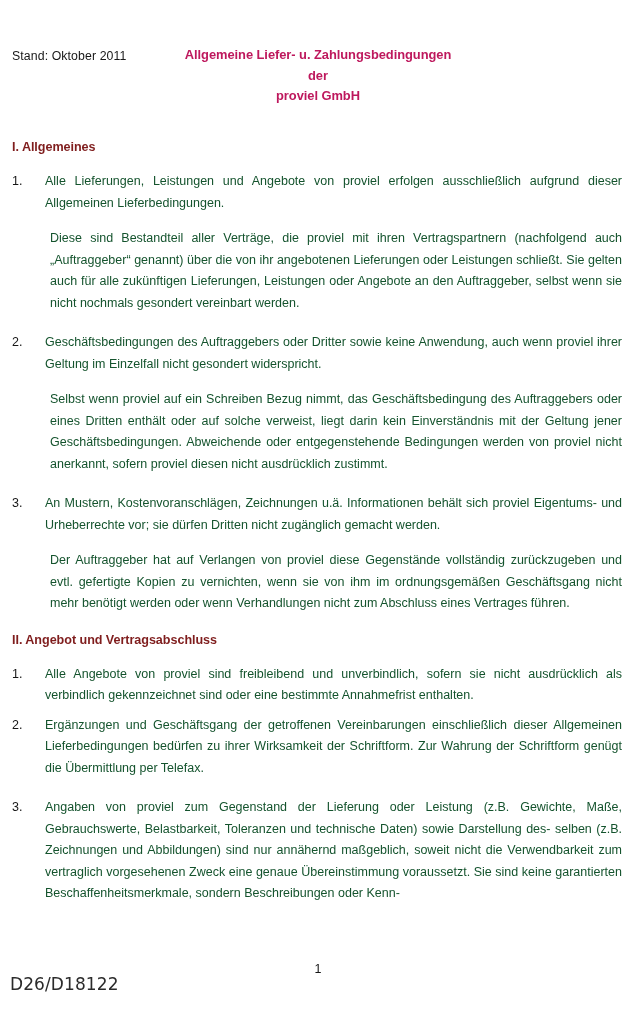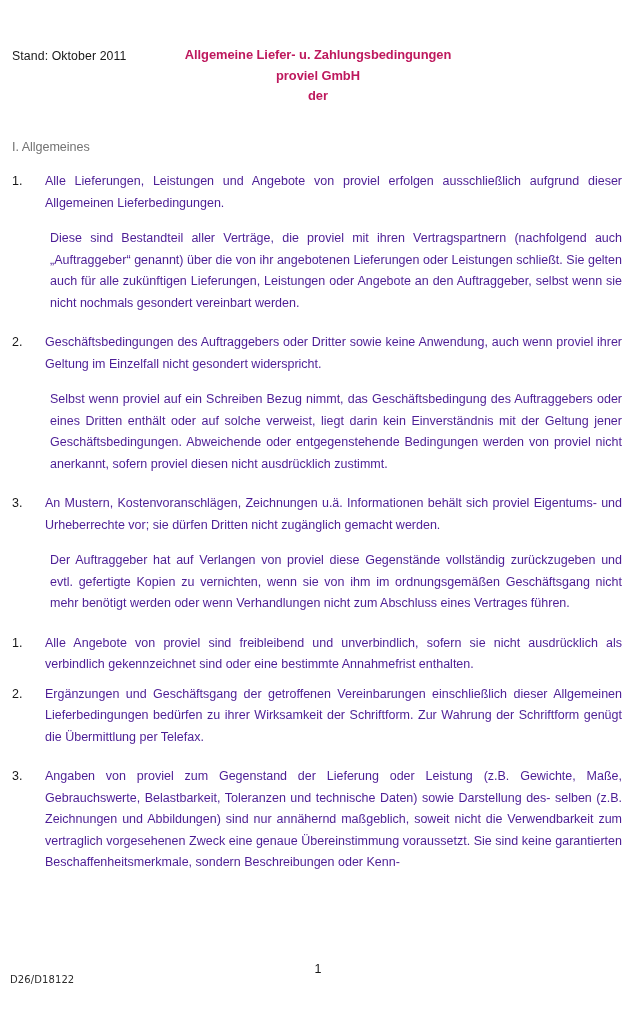--- a/index.html
+++ b/index.html
@@ -52,23 +52,23 @@
 
   
   .content {
     position: absolute;
     left: 12px;
     top: 140px;
     width: 610px;
   }
 
   .section-heading {
-    font-weight: normal;
+    font-weight: bold;
     font-size: 12.6px;
-    color: #737373;
+    color: #7f1d1d;
     margin: 0 0 17px 0;
     letter-spacing: -0.05px;
   }
   .section-heading.sec2 {
     margin-top: 15px;
     margin-bottom: 17px;
   }
 
   
   .clause {
@@ -84,21 +84,21 @@
     text-align: left;
     font-size: 12.5px;
     line-height: 21.5px;
     color: #171717;
   }
   .para {
     font-size: 12.5px;
     line-height: 21.5px;
     text-align: justify;
     text-justify: inter-word;
-    color: #4c1d95;
+    color: #14532d;
     margin: 0;
     hyphens: none;
   }
   .sub-para {
     margin-left: 38px;
     margin-top: 14px;
     margin-bottom: 18px;
   }
   .clause-gap {
     height: 10px;
@@ -111,37 +111,37 @@
     right: 0;
     top: 962px;
     text-align: center;
     font-size: 12.5px;
     color: #171717;
   }
   .doc-code {
     position: absolute;
     left: 10px;
     top: 974px;
-    font-size: 10px;
+    font-size: 17px;
     font-family: "DejaVu Sans", sans-serif;
     color: #2b2b2b;
     letter-spacing: 0.1px;
   }
 </style>
 </head>
 <body>
 
 <div class="page">
 
   <div class="stand">Stand: Oktober 2011</div>
 
   <div class="title-block">
     <div class="title-line">Allgemeine Liefer- u. Zahlungsbedingungen</div>
+    <div class="title-line">der</div>
     <div class="title-line">proviel GmbH</div>
-    <div class="title-line">der</div>
   </div>
 
   <div class="content">
 
     <div class="section-heading">I. Allgemeines</div>
 
     <div class="clause">
       <span class="num">1.</span>
       <p class="para">Alle Lieferungen, Leistungen und Angebote von proviel erfolgen ausschließlich aufgrund dieser Allgemeinen Lieferbedingungen.</p>
     </div>
@@ -152,20 +152,21 @@
       <p class="para">Geschäftsbedingungen des Auftraggebers oder Dritter sowie keine Anwendung, auch wenn proviel ihrer Geltung im Einzelfall nicht gesondert widerspricht.</p>
     </div>
     <p class="para sub-para">Selbst wenn proviel auf ein Schreiben Bezug nimmt, das Geschäftsbedingung des Auftraggebers oder eines Dritten enthält oder auf solche verweist, liegt darin kein Einverständnis mit der Geltung jener Geschäftsbedingungen. Abweichende oder entgegenstehende Bedingungen werden von proviel nicht anerkannt, sofern proviel diesen nicht ausdrücklich zustimmt.</p>
 
     <div class="clause">
       <span class="num">3.</span>
       <p class="para">An Mustern, Kostenvoranschlägen, Zeichnungen u.ä. Informationen behält sich proviel Eigentums- und Urheberrechte vor; sie dürfen Dritten nicht zugänglich gemacht werden.</p>
     </div>
     <p class="para sub-para">Der Auftraggeber hat auf Verlangen von proviel diese Gegenstände vollständig zurückzugeben und evtl. gefertigte Kopien zu vernichten, wenn sie von ihm im ordnungsgemäßen Geschäftsgang nicht mehr benötigt werden oder wenn Verhandlungen nicht zum Abschluss eines Vertrages führen.</p>
 
+    <div class="section-heading sec2">II. Angebot und Vertragsabschluss</div>
 
     <div class="clause">
       <span class="num">1.</span>
       <p class="para">Alle Angebote von proviel sind freibleibend und unverbindlich, sofern sie nicht ausdrücklich als verbindlich gekennzeichnet sind oder eine bestimmte Annahmefrist enthalten.</p>
     </div>
 
     <div class="clause">
       <span class="num">2.</span>
       <p class="para">Ergänzungen und Geschäftsgang der getroffenen Vereinbarungen einschließlich dieser Allgemeinen Lieferbedingungen bedürfen zu ihrer Wirksamkeit der Schriftform. Zur Wahrung der Schriftform genügt die Übermittlung per Telefax.</p>
     </div>

